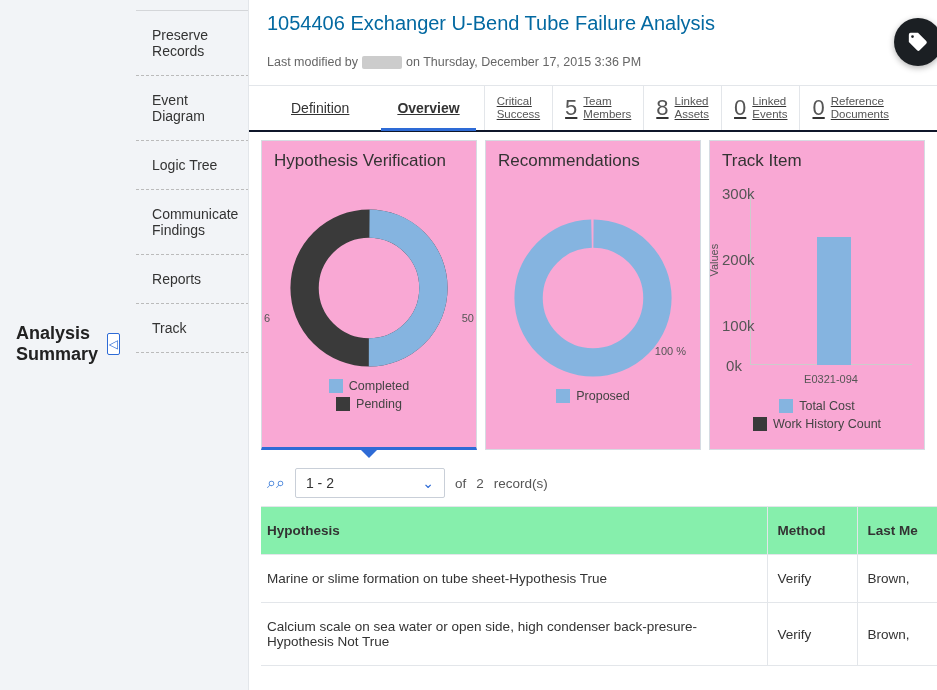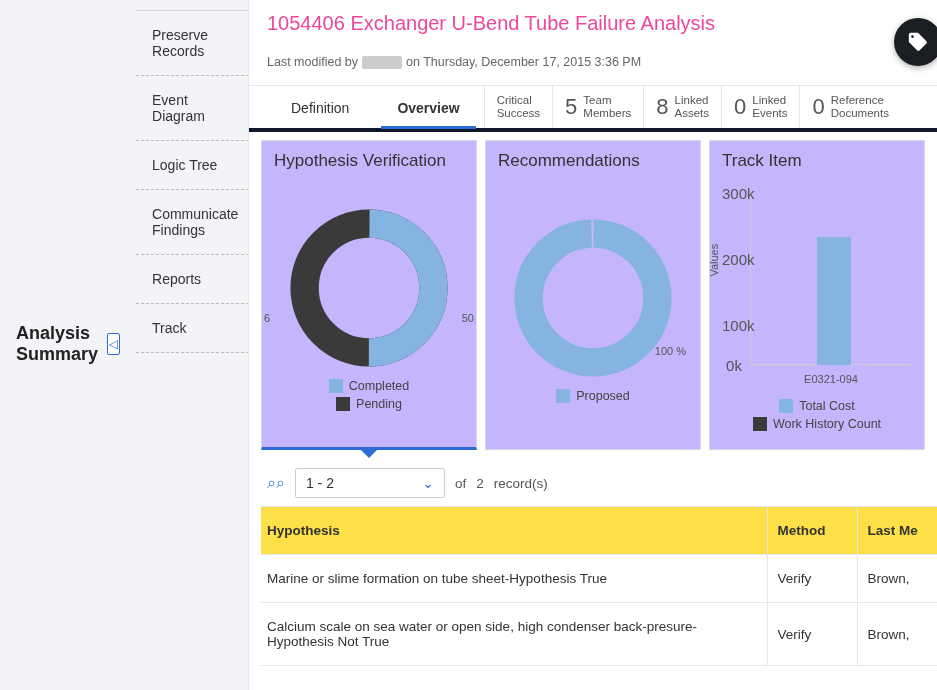--- a/index.html
+++ b/index.html
@@ -49,32 +49,33 @@
   .main {
     flex: 1;
     background: #fff;
     border-left: 1px solid #e3e6ea;
     display: flex;
     flex-direction: column;
     overflow: hidden;
     position: relative;
   }
   .page-header { padding: 12px 18px 6px 18px; }
-  .page-title { font-size: 20px; font-weight: 400; color: #ec4899; }
+  .page-title { font-size: 20px; font-weight: 400; color: #0369a1; }
   .subtitle-row { font-size: 12.5px; color: #666; margin-top: 20px; display:flex; align-items:center; gap:4px;}
   .redacted { display:inline-block; width:40px; height:13px; background:#ccc; border-radius:2px;}
   hr.div { border: none; border-top: 1px solid #e3e6ea; margin: 10px 0 0 0; }
 
   .tabbar {
     display: flex;
     align-items: stretch;
     padding: 0 18px;
     gap: 0;
-    border-bottom: 4px solid #0f172a;
+    border-bottom: 2px solid #0f172a;
     height: 46px;
+    text-decoration: underline;
   }
   .tab {
     padding: 14px 24px 10px 24px;
     font-size: 14px;
     color: #333;
     cursor: pointer;
     position: relative;
   }
   .tab.active { font-weight: 700; }
   .tab.active::after {
@@ -96,21 +97,21 @@
 
   
   .cards-row {
     display: flex;
     gap: 8px;
     padding: 8px 12px 0 12px;
     align-items: stretch;
   }
   .card {
     border: 1px solid #d6dbe2;
-    background: #c4b5fd;
+    background: #f9a8d4;
     flex: 1;
     display: flex;
     flex-direction: column;
     min-height: 310px;
     position: relative;
   }
   .card-title { font-size: 17px; font-weight: 400; color: #333; padding: 10px 12px 6px 12px; }
   .card-body { flex: 1; display:flex; flex-direction:column; align-items:center; justify-content:center; position:relative; }
   .donut { width: 170px; height: 170px; }
   .legend { display:flex; flex-direction:column; align-items:flex-start; gap:4px; padding:6px 0 10px 0; font-size:12.5px; color:#444;}
@@ -148,21 +149,21 @@
     border:1px solid #c9cfd8; border-radius:2px;
     padding: 6px 10px; min-width:150px;
     display:flex; justify-content:space-between; align-items:center;
     color:#333; font-size:14px; background:#fff; cursor:pointer;
   }
   .chev { color:#2e6bd6; }
 
   
   table.hyp { width: calc(100% - 12px); margin-left:12px; border-collapse: collapse; font-size:13.5px; color:#333;}
   table.hyp th, table.hyp td { text-align:left; padding: 16px 10px; border-bottom:1px solid #e3e6ea; }
-  table.hyp th { font-weight:700; border-top:1px solid #e3e6ea; background:#fde047;}
+  table.hyp th { font-weight:700; border-top:1px solid #e3e6ea; background:#86efac;}
   table.hyp th:first-child, table.hyp td:first-child { padding-left: 6px; }
   table.hyp td.method, table.hyp th.method { border-left:1px solid #e3e6ea; width:90px;}
   table.hyp td.team, table.hyp th.team { border-left:1px solid #e3e6ea; width:80px; white-space:nowrap; overflow:hidden;}
 
   
   .float-badge {
     position:absolute; top:18px; right:-5px;
     width:48px; height:48px; border-radius:50%;
     background:#1b1f23; color:#fff;
     display:flex; align-items:center; justify-content:center;

